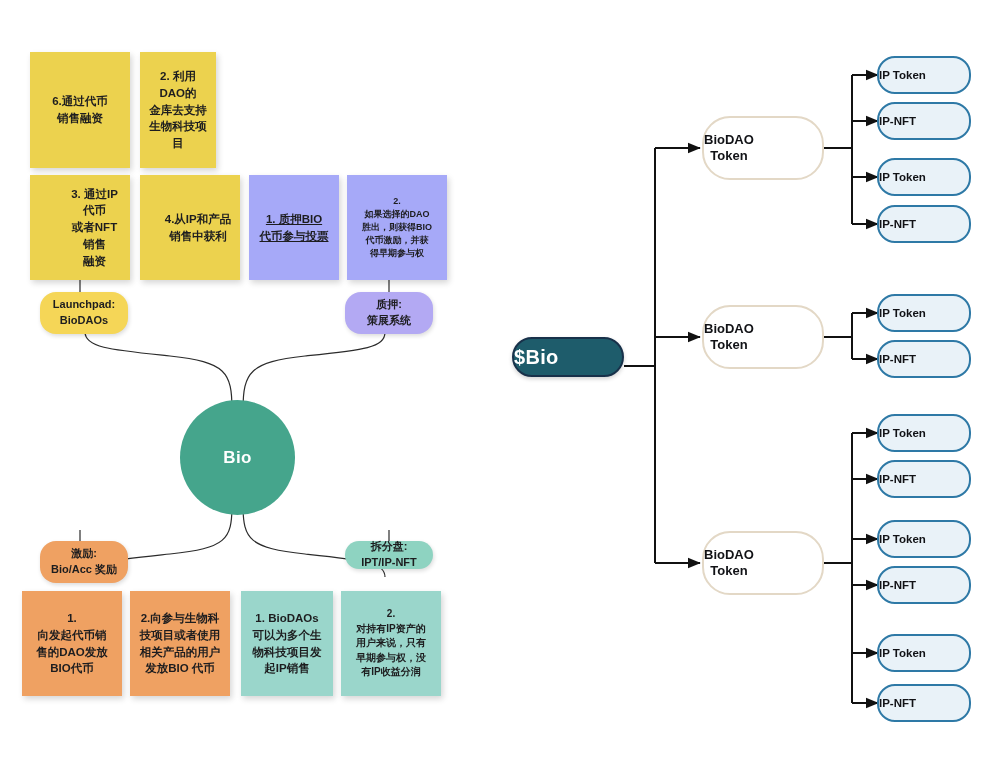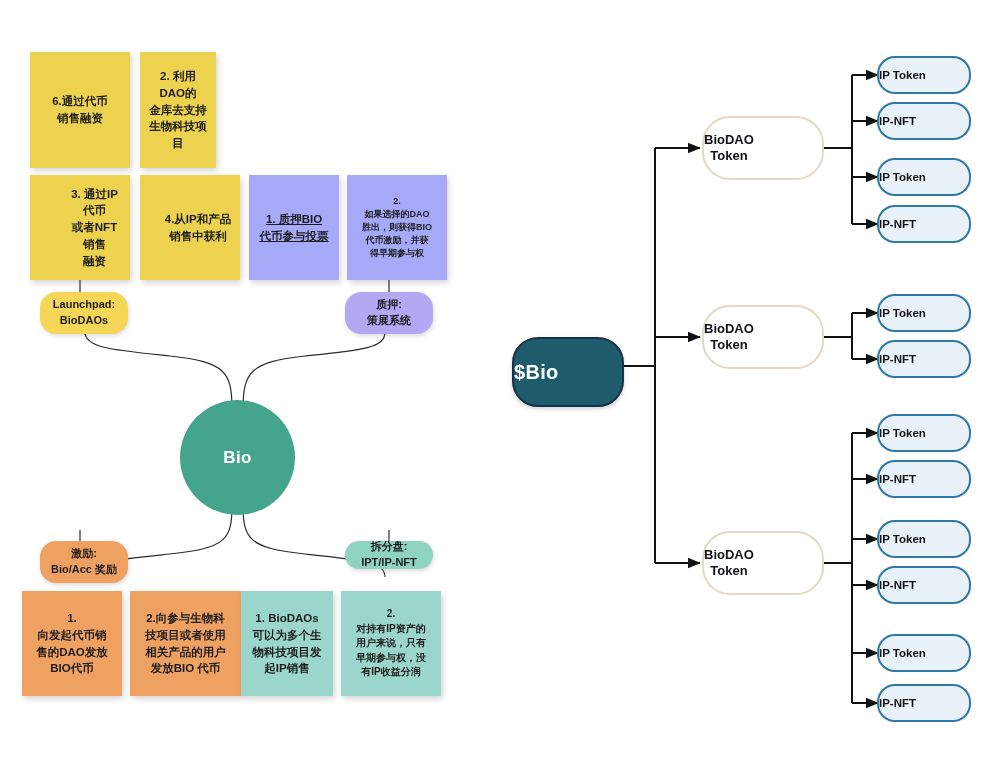--- a/index.html
+++ b/index.html
@@ -166,41 +166,41 @@
   <div class="bio-circle" style="left:180px;top:400px;width:115px;height:115px;">
     <span>Bio</span>
   </div>
 
   <div class="card orange" style="left:22px;top:591px;width:100px;height:105px;">
     <span>1.
 向发起代币销
 售的DAO发放
 BIO代币</span>
   </div>
-  <div class="card orange" style="left:130px;top:591px;width:111px;height:105px;">
+  <div class="card orange" style="left:130px;top:591px;width:100px;height:105px;">
     <span>2.向参与生物科
 技项目或者使用
 相关产品的用户
 发放BIO 代币</span>
   </div>
   <div class="card green" style="left:241px;top:591px;width:92px;height:105px;">
     <span>1. BioDAOs
 可以为多个生
 物科技项目发
 起IP销售</span>
   </div>
   <div class="card green" style="left:341px;top:591px;width:100px;height:105px;font-size:10px;">
     <span>2.
 对持有IP资产的
 用户来说，只有
 早期参与权，没
 有IP收益分润</span>
   </div>
 
-  <div class="node node-bio" style="left:512px;top:337px;width:112px;height:70px;">
+  <div class="node node-bio" style="left:512px;top:337px;width:112px;height:40px;">
     <span>$Bio</span>
   </div>
 
   <div class="node node-dao" style="left:702px;top:116px;width:122px;height:64px;">
     <span>BioDAO
 Token</span>
   </div>
   <div class="node node-dao" style="left:702px;top:305px;width:122px;height:64px;">
     <span>BioDAO
 Token</span>

